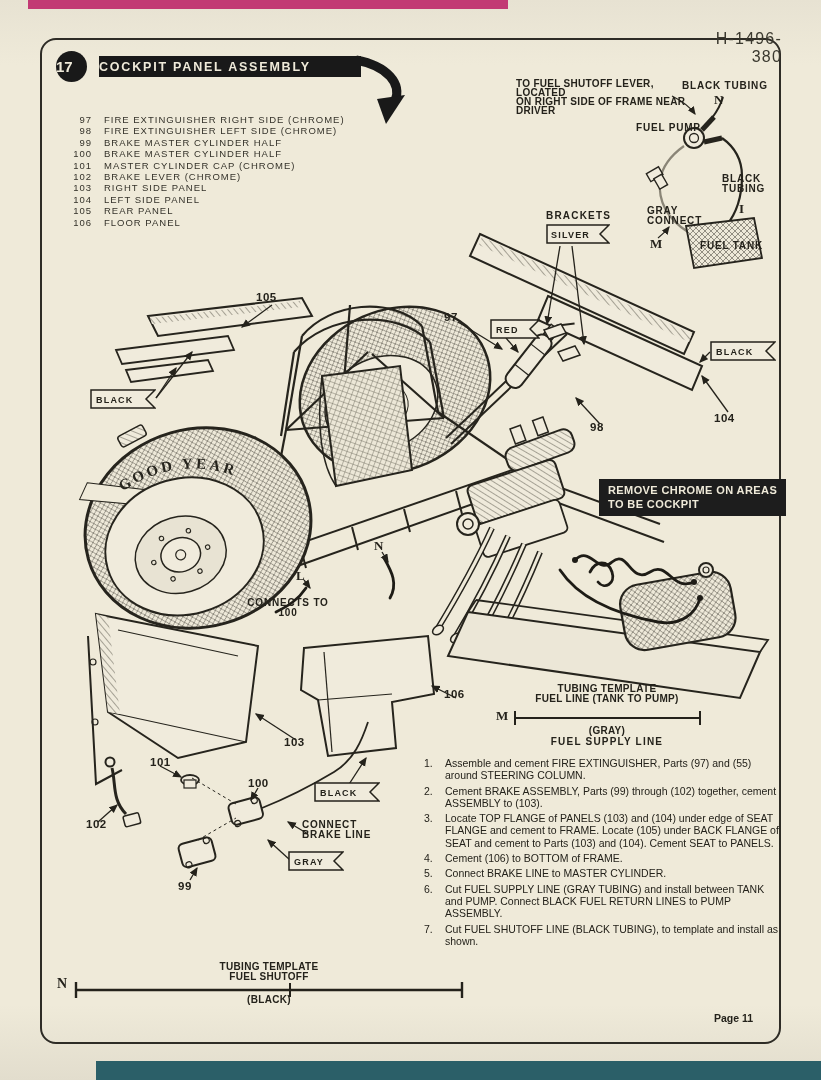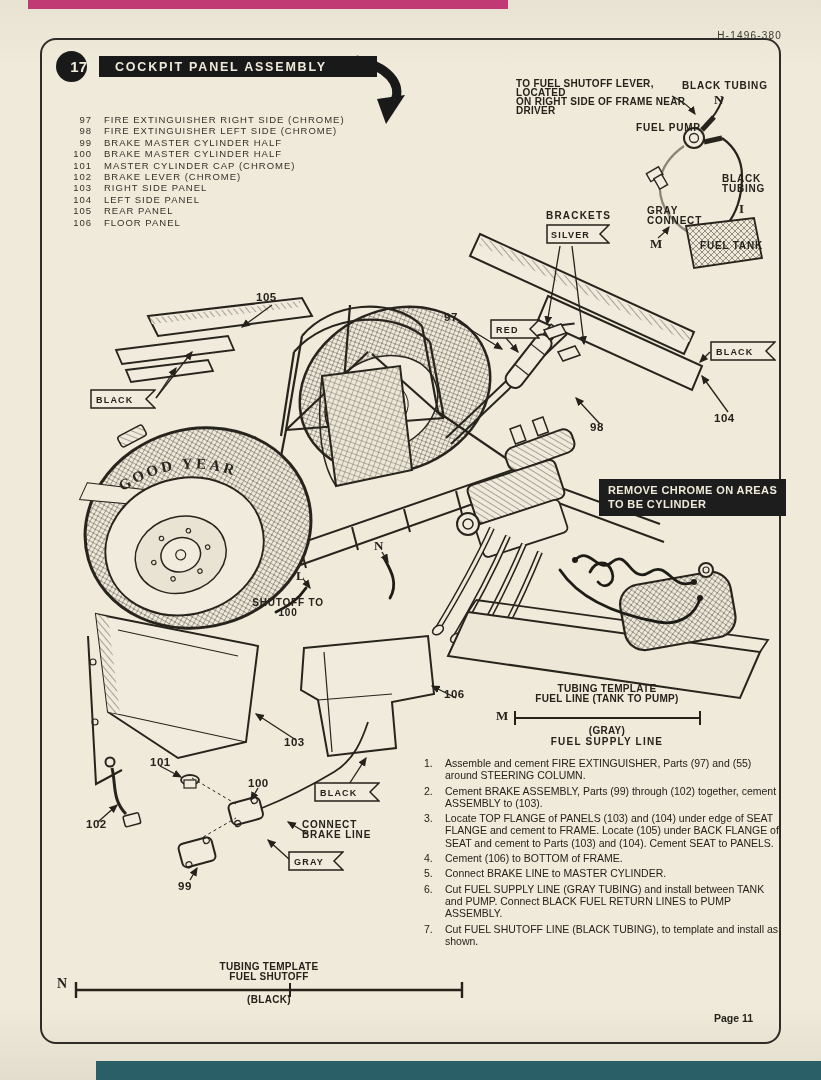--- a/index.html
+++ b/index.html
@@ -3,26 +3,26 @@
 <meta charset="utf-8">
 <style>
   html,body{margin:0;padding:0}
   .page{position:relative;width:821px;height:1080px;overflow:hidden;
         background:linear-gradient(180deg,#e7e2d2 0%,#efead9 6%,#efead9 93%,#e2ddcd 100%);
         font-family:"Liberation Sans",sans-serif;color:#24221b}
   .strip-top{position:absolute;left:28px;top:0;width:480px;height:9px;background:#c23a74}
   .strip-bottom{position:absolute;left:96px;top:1061px;width:725px;height:19px;background:#2b5f68}
   .border-frame{position:absolute;left:40px;top:38px;width:737px;height:1002px;border:2px solid #2e2c26;border-radius:16px;z-index:1}
   .lbl{position:absolute;z-index:3;color:#24221b}
-  .doc-num{font-size:10px;letter-spacing:1.2px;color:#3a382e}
+  .doc-num{font-size:16px;letter-spacing:1.2px;color:#3a382e}
   .page-num{font-size:10.5px;font-weight:bold}
   .step-circle{position:absolute;left:56px;top:51px;width:31px;height:31px;border-radius:50%;background:#191919;color:#efead9;
-               display:flex;align-items:center;justify-content:flex-end;font-weight:bold;font-size:15px;z-index:3}
+               display:flex;align-items:center;justify-content:flex-start;font-weight:bold;font-size:15px;z-index:3}
   .banner{position:absolute;left:99px;top:56px;width:262px;height:21px;background:#191919;color:#efead9;display:flex;align-items:center;
-          padding-left:16px;font-weight:bold;font-size:12.5px;letter-spacing:1.8px;z-index:3}
+          font-weight:bold;font-size:12.5px;letter-spacing:1.8px;z-index:3}
   .parts{position:absolute;left:66px;top:114px;z-index:3}
   .prow{display:flex;gap:12px;height:11.4px;align-items:baseline}
   .pnum{width:26px;text-align:right;font-size:9.5px;letter-spacing:1px;color:#34322a}
   .pname{font-size:9.5px;letter-spacing:1px;color:#34322a;white-space:nowrap}
   .bold8{font-size:10px;font-weight:bold;letter-spacing:0.8px;line-height:9.5px}
   .bold7{font-size:10px;font-weight:bold;letter-spacing:0.3px;line-height:9px}
   .callout{font-size:11.5px;font-weight:bold;letter-spacing:0.5px}
   .letter{font-family:"Liberation Serif",serif;font-weight:bold;font-size:13px}
   .center{text-align:center}
   .chrome-note{position:absolute;left:599px;top:479px;background:#1d1d1d;color:#efead9;padding:5px 9px;font-weight:bold;
@@ -382,31 +382,31 @@
   <div class="lbl callout" style="left:444px;top:688px">106</div>
   <div class="lbl callout" style="left:284px;top:736px">103</div>
   <div class="lbl callout" style="left:150px;top:756px">101</div>
   <div class="lbl callout" style="left:248px;top:777px">100</div>
   <div class="lbl callout" style="left:86px;top:818px">102</div>
   <div class="lbl callout" style="left:178px;top:880px">99</div>
   <div class="lbl bold8" style="left:546px;top:211px;letter-spacing:1.2px">BRACKETS</div>
   <div class="lbl letter" style="left:374px;top:538px">N</div>
   <div class="lbl letter" style="left:296px;top:568px">L</div>
   <div class="lbl bold8 center" style="left:246px;top:598px;width:84px">
-    <div>SHUTOFF TO</div>
+    <div>CONNECTS TO</div>
     <div>100</div>
   </div>
   <div class="lbl bold8" style="left:302px;top:820px">
     <div>CONNECT</div>
     <div>BRAKE LINE</div>
   </div>
 
   <div class="chrome-note">
     <div>REMOVE CHROME ON AREAS</div>
-    <div>TO BE CYLINDER</div>
+    <div>TO BE COCKPIT</div>
   </div>
 
   <svg class="flag" style="left:90px;top:389px" width="66" height="20" viewBox="0 0 66 20">
     <polygon points="1,1 65,1 56,10 65,19 1,19"></polygon>
       <text x="6" y="14">BLACK</text>
   </svg>
   <svg class="flag" style="left:490px;top:319px" width="50" height="20" viewBox="0 0 50 20">
     <polygon points="1,1 49,1 40,10 49,19 1,19"></polygon>
       <text x="6" y="14">RED</text>
   </svg>

